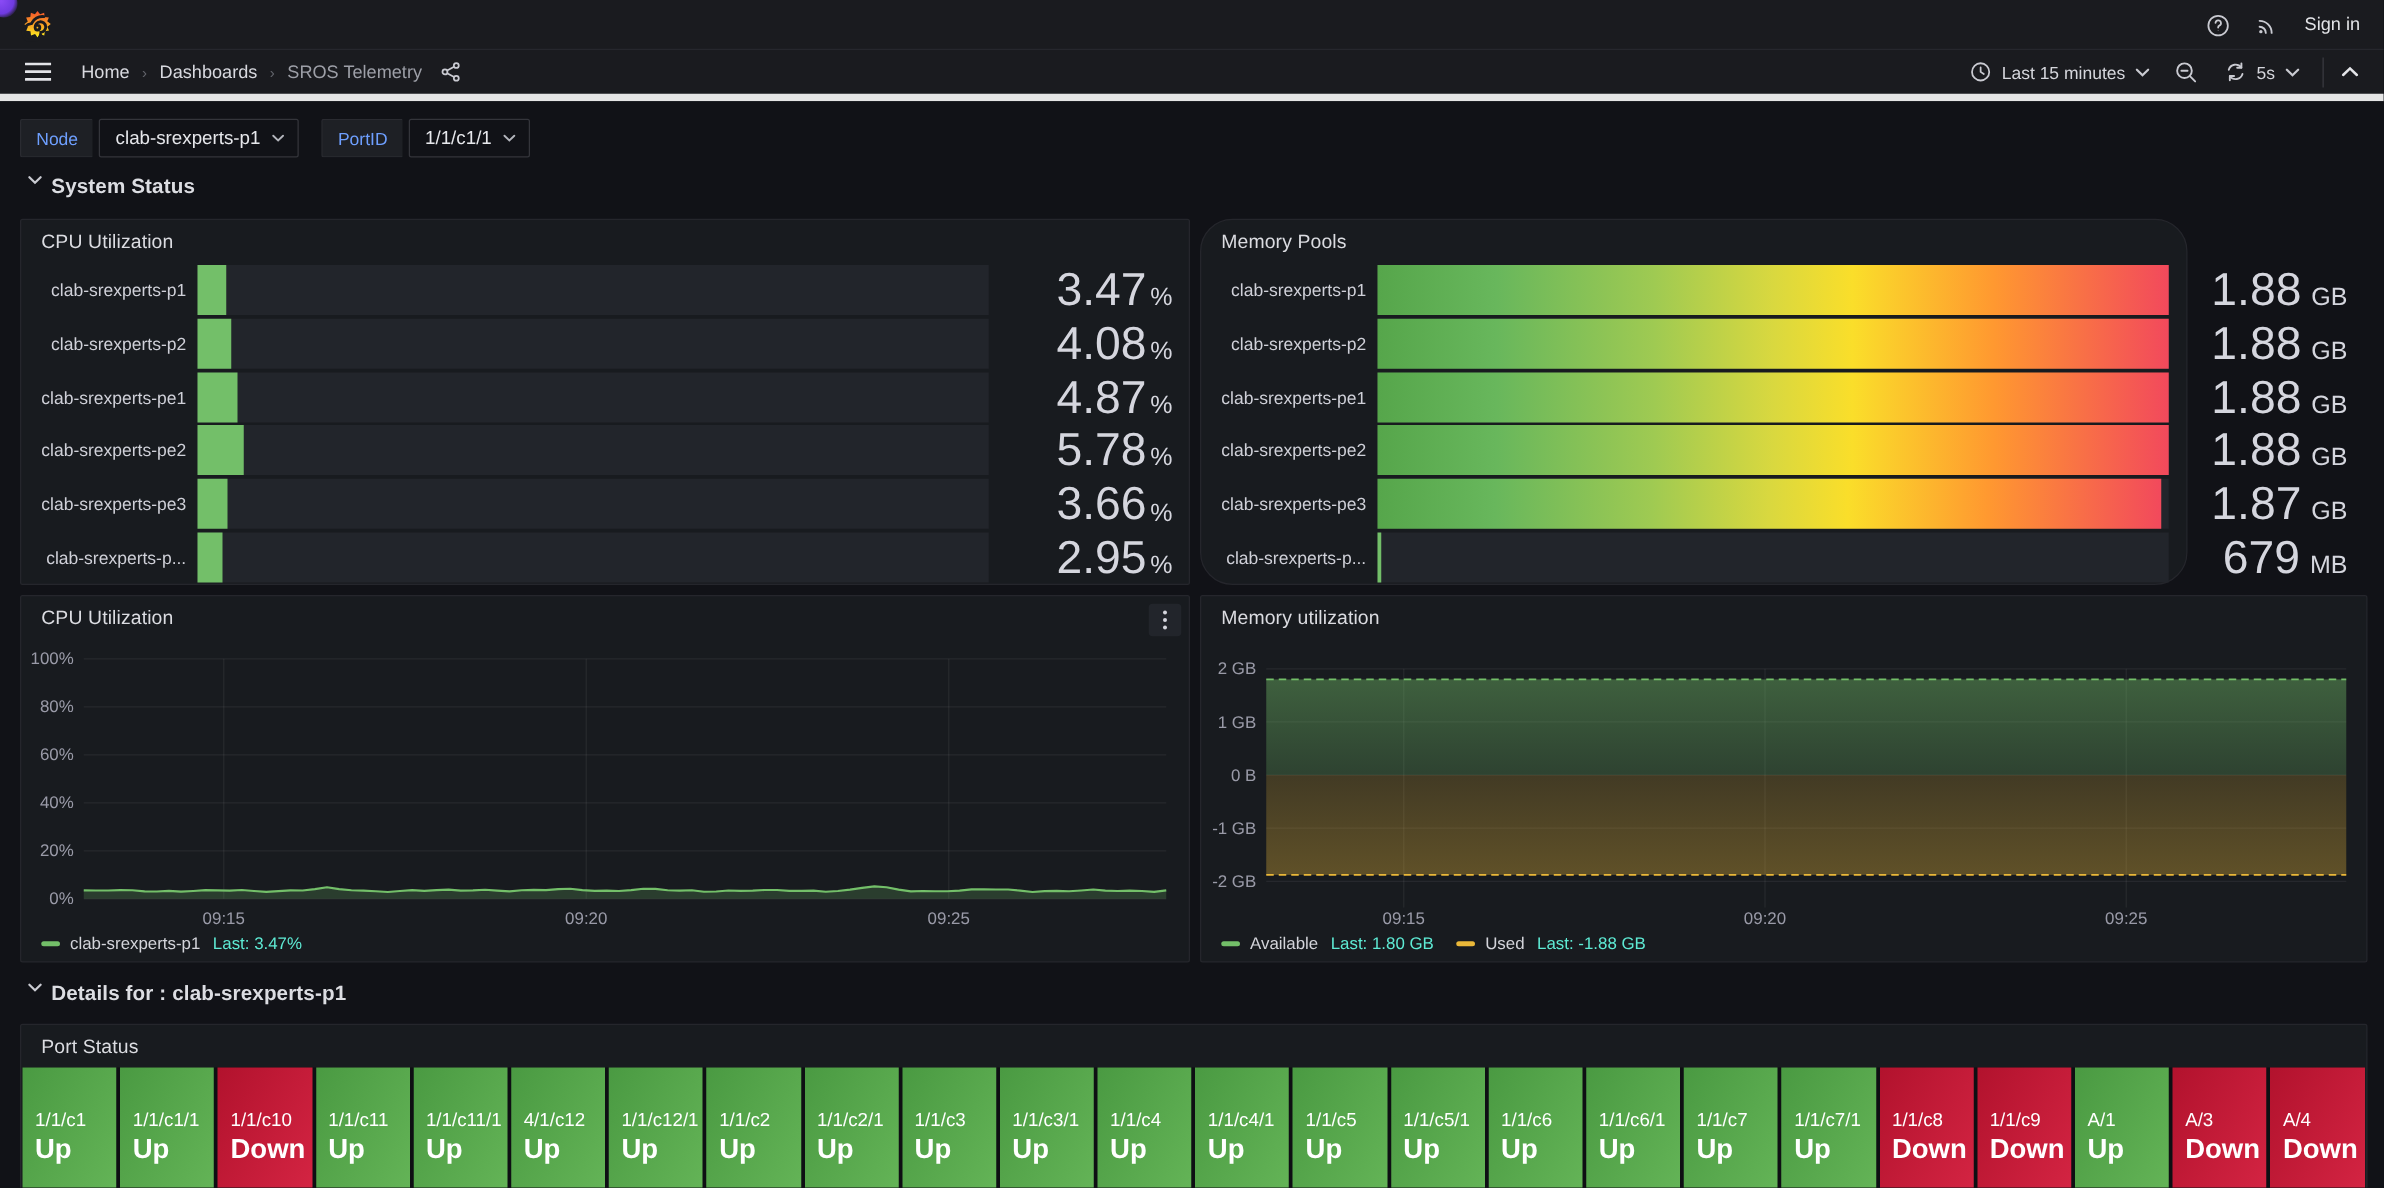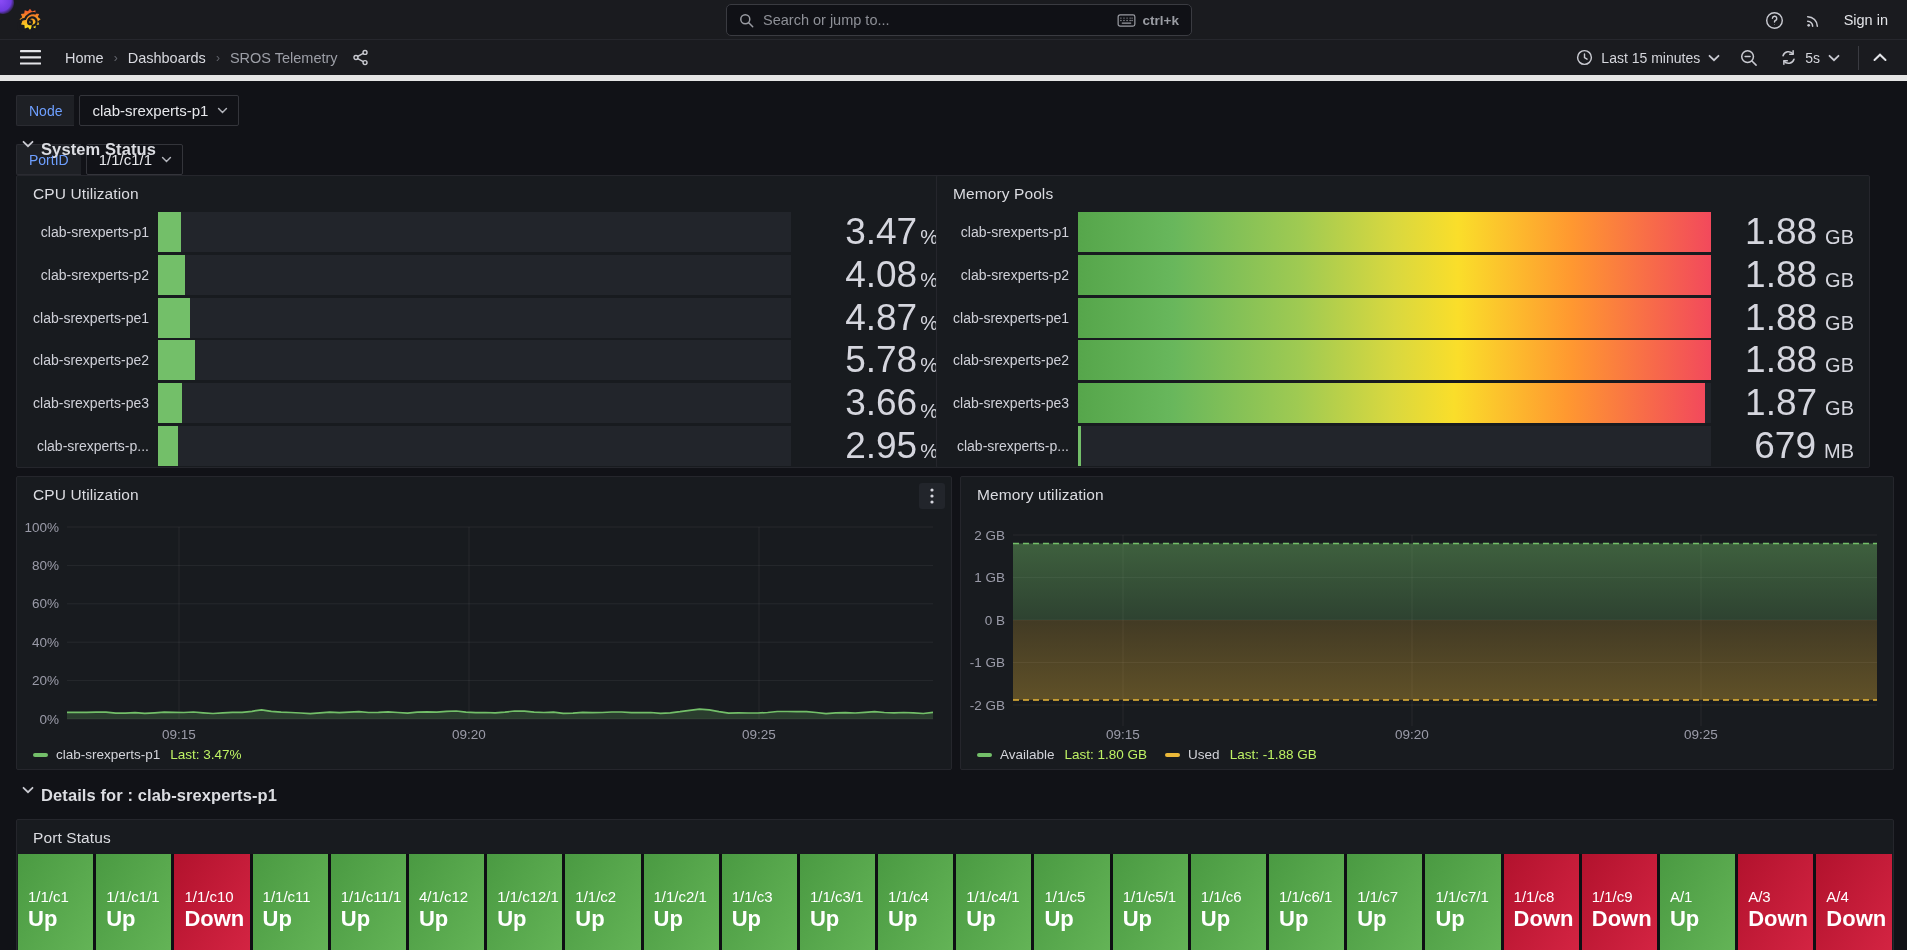--- a/index.html
+++ b/index.html
@@ -44,21 +44,21 @@
   .crumb { color:#d8d9df; font-weight:500; }
   .crumb.current { color:#9d9fa7; }
   .crumb-sep { color:#62646b; font-size:12px; padding:0 1px; }
   .share-ic { margin-left:14px; }
   .nav-right { margin-left:auto; display:flex; align-items:center; color:#c9cad1; }
   .nav-right .grp { display:flex; align-items:center; gap:8px; }
   .tr-label { font-size:14px; font-weight:500; color:#d5d6dc; }
   .nav-sep { width:1px; height:24px; background:#3a3b41; margin:0 14px 0 18px; }
   
   .canvas { position:relative; height:868px; background:#111217; }
-  .var-row { position:absolute; left:16px; top:14px; display:flex; gap:18px;flex-direction:column; }
+  .var-row { position:absolute; left:16px; top:14px; display:flex; gap:18px; }
   .var { display:flex; }
   .var-label {
     height:31px; display:flex; align-items:center; padding:0 12px;
     background:#1e2025; border:1px solid #2a2b31; border-right:none; border-radius:2px 0 0 2px;
     color:#6e9fff; font-size:14px; font-weight:500;
   }
   .var-value {
     height:31px; display:flex; align-items:center; gap:9px; padding:0 10px 0 12px; margin-left:5px;
     background:#111217; border:1px solid #34353b; border-radius:2px;
     color:#e7e8ec; font-size:15px; font-weight:500;
@@ -70,42 +70,42 @@
   
   .panel {
     position:absolute; background:#181b1f;
     border:1px solid #25262c; border-radius:2px;
   }
   .panel h2 {
     position:absolute; left:16px; top:9px;
     font-size:15.5px; font-weight:500; color:#dbdce1; letter-spacing:.1px;
   }
   #panel-cpu-gauge { left:16px;  top:94px; width:936px; height:293px; }
-  #panel-mem-gauge { left:936px; top:94px; width:934px; height:293px; }
+  #panel-mem-gauge { left:960px; top:94px; width:790px; height:293px;border-radius:26px; }
   #panel-cpu-ts    { left:16px;  top:395px; width:936px; height:294px; }
   #panel-mem-ts    { left:960px; top:395px; width:934px; height:294px; }
   #panel-ports     { left:16px;  top:738px; width:1878px; height:170px; }
   .kebab { position:absolute; right:6px; top:6px; width:26px; height:26px; border-radius:3px;
            background:#22252b; display:flex; align-items:center; justify-content:center; }
   
   .bg-row { position:absolute; height:40px; }
   .bg-label { position:absolute; top:0; height:40px; display:flex; align-items:center; justify-content:flex-end;
               font-size:14px; color:#cfd0d8; white-space:nowrap; }
   .bg-track { position:absolute; top:0; height:40px; background:#22252b; }
   .bg-fill  { position:absolute; top:0; height:40px; }
   .bg-value { position:absolute; top:0; height:40px; display:flex; align-items:baseline; justify-content:flex-end; }
   .bg-value .num { font-size:37px; font-weight:500; color:#d5d6de; line-height:40px; }
   .bg-value .unit { font-size:20px; font-weight:500; color:#d5d6de; margin-left:3px; }
   
   .ts-svg { position:absolute; left:0; top:0; }
   .legend { position:absolute; left:16px; bottom:7px; display:flex; align-items:center; gap:18px; }
   .legend-item { display:flex; align-items:center; gap:8px; }
   .legend-swatch { width:15px; height:4px; border-radius:2px; }
   .legend-label { font-size:13.5px; color:#d3d4da; }
-  .legend-last { font-size:13.5px; color:#bef264; margin-left:2px; }
+  .legend-last { font-size:13.5px; color:#5eead4; margin-left:2px; }
   
   .tiles { position:absolute; left:1px; top:34px; display:flex; gap:3px; width:fit-content; background:#0e0f13; }
   .tile { width:75.2px; height:135px; padding:34px 0 0 10px; overflow:hidden; }
   .tile.Up   { background:linear-gradient(120deg, #4a9a42 0%, #68b85a 100%); }
   .tile.Down { background:linear-gradient(120deg, #b2122d 0%, #d92746 100%); }
   .tile .pname { font-size:15px; color:#fff; line-height:17px; white-space:nowrap; }
   .tile .pstate { font-size:22px; font-weight:700; color:#fff; line-height:27px; }
   svg { display:block; }
 </style>
 </head>
@@ -117,34 +117,20 @@
     <svg width="26" height="26" viewBox="0 0 24 24">
       <defs>
         <linearGradient id="gflame" x1="0" y1="0" x2="0" y2="1">
           <stop offset="0" stop-color="#f3502b"></stop>
             <stop offset="1" stop-color="#fcee1f"></stop>
         </linearGradient>
       </defs>
       <path fill="url(#gflame)" d="M12 1.6 13.9 4.1 16.9 2.9 17.3 6 20.4 6.4 19.2 9.3 21.8 11.2 19.3 13.2 20.5 16.1 17.4 16.6 17 19.7 14 18.6 12.1 21.2 10.2 18.6 7.2 19.8 6.8 16.6 3.7 16.2 4.9 13.3 2.3 11.4 4.8 9.4 3.6 6.5 6.7 6 7.1 2.9 10.1 4Z"></path>
       <path fill="none" stroke="#1a1b1f" stroke-width="2.1" stroke-linecap="round" d="M12.2 12.3 a1.7 1.7 0 1 1 -1.9 1.7 a3.9 3.9 0 1 1 4.2 3.4 a6.6 6.6 0 1 1 -7 -6.4 a8.8 8.8 0 0 1 9.3 -5.2"></path>
     </svg>
-  </div>
-  <div class="searchbox">
-    <svg width="15" height="15" viewBox="0 0 16 16" fill="none" stroke="#9a9ca3" stroke-width="1.6">
-      <circle cx="6.7" cy="6.7" r="4.8"></circle>
-        <path d="M10.4 10.4 14.6 14.6" stroke-linecap="round"></path>
-    </svg>
-    <span class="ph">Search or jump to...</span>
-    <span class="search-hint">
-      <svg width="19" height="13" viewBox="0 0 20 14" fill="none" stroke="#9a9ca3" stroke-width="1.3">
-        <rect x="1" y="1" width="18" height="12" rx="2"></rect>
-        <path d="M4 4.4h.01M7.3 4.4h.01M10.6 4.4h.01M13.9 4.4h.01M16 4.4h.01M4 7h.01M7.3 7h.01M10.6 7h.01M13.9 7h.01M16 7h.01M5.5 9.8h9" stroke-linecap="round" stroke-width="1.5"></path>
-      </svg>
-      <span>ctrl+k</span>
-    </span>
   </div>
   <div class="top-right">
     <span class="iconbtn">
       <svg width="19" height="19" viewBox="0 0 20 20" fill="none" stroke="#c9cad1" stroke-width="1.5">
         <circle cx="10" cy="10" r="8.2"></circle>
         <path d="M7.8 7.7a2.3 2.3 0 1 1 3.2 2.3c-.75.33-1 .9-1 1.6" stroke-linecap="round"></path>
         <circle cx="10" cy="14.2" r=".4" fill="#c9cad1" stroke="none"></circle>
       </svg>
     </span>
     <span class="iconbtn">

